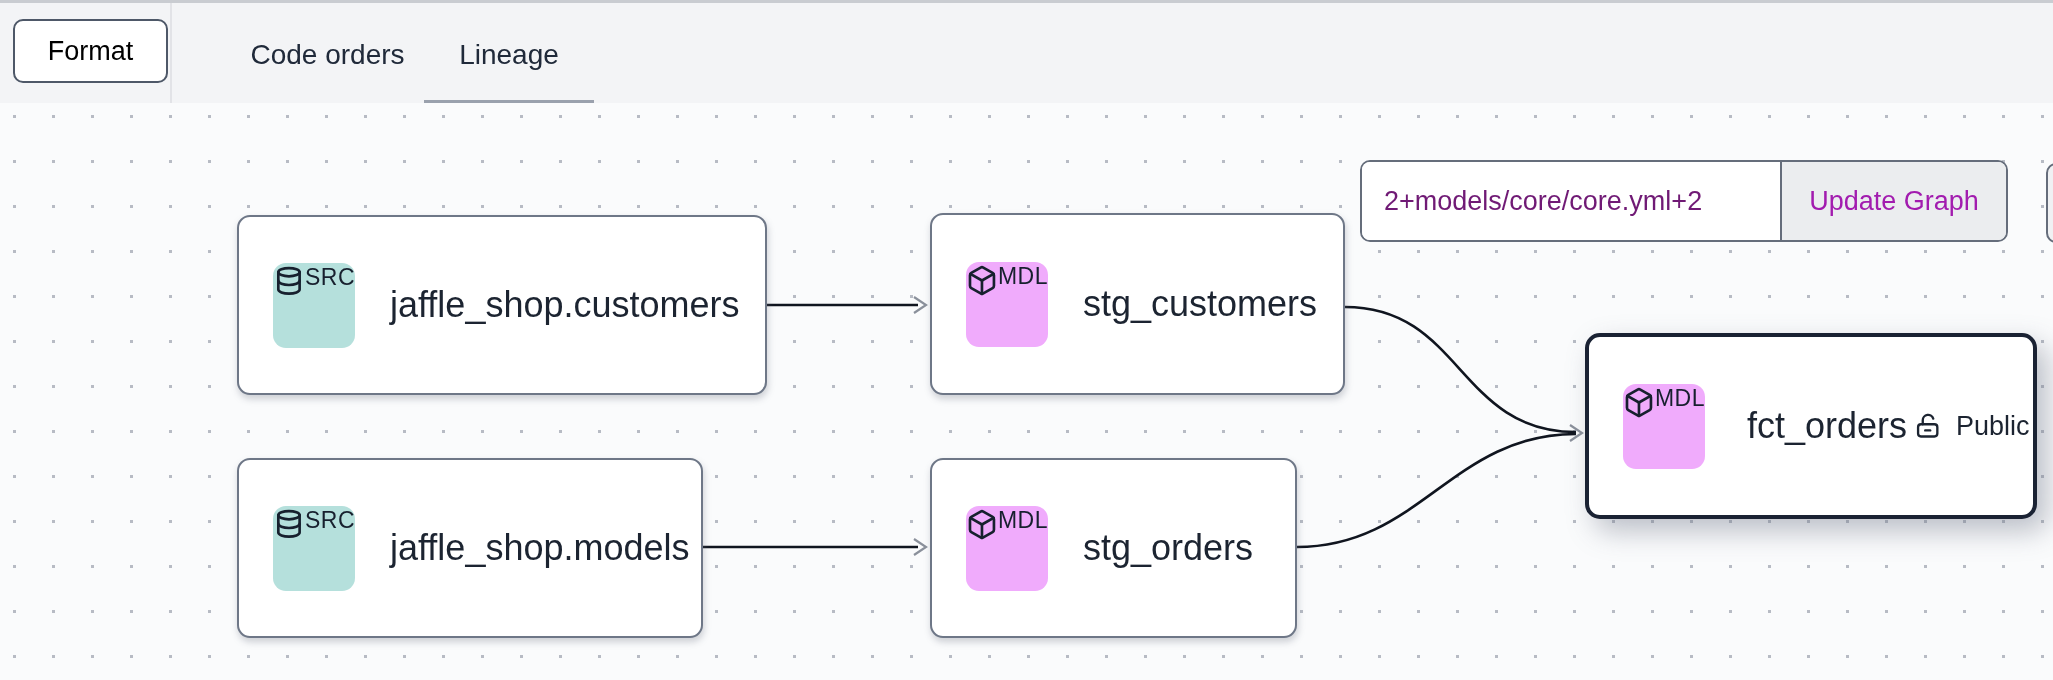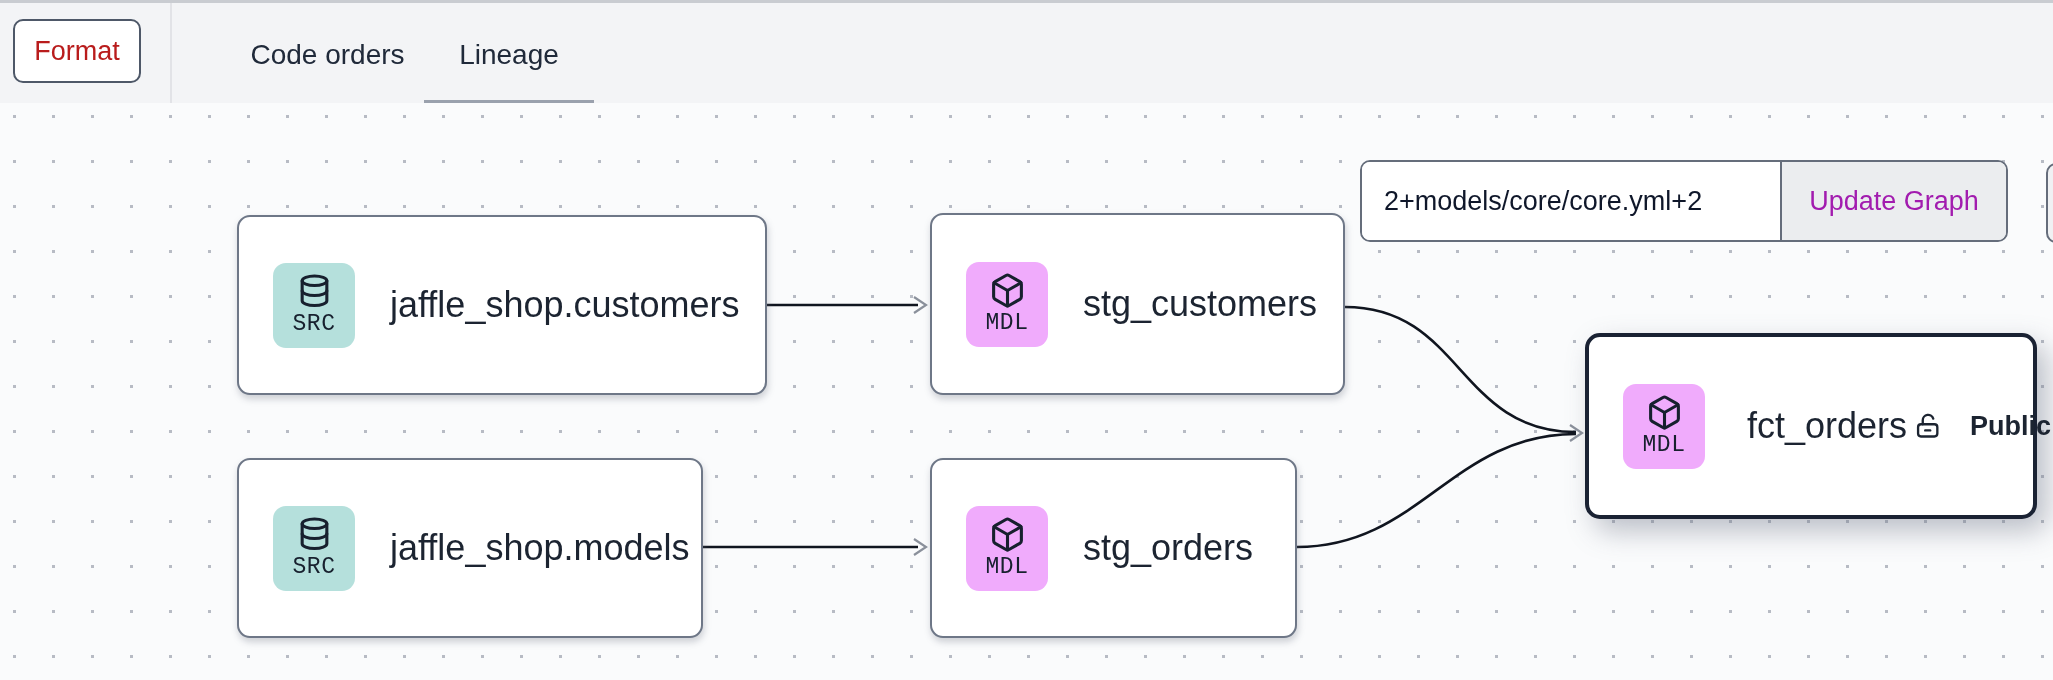--- a/index.html
+++ b/index.html
@@ -10,23 +10,23 @@
     background:#fafbfc;
   }
 
   
   .topbar {
     position:absolute; top:0; left:0; width:2053px; height:103px;
     background:#f3f4f6;
     border-top:3px solid #c9ccd1;
   }
   .format-btn {
-    position:absolute; left:13px; top:16px; width:128px; height:64px;
+    position:absolute; left:13px; top:16px; width:155px; height:64px;
     background:#ffffff; border:2px solid #4e5868; border-radius:10px;
-    font-family:inherit; font-size:27px; color:#b91c1c; cursor:pointer;
+    font-family:inherit; font-size:27px; color:#000000; cursor:pointer;
   }
   .vdivider {
     position:absolute; left:170px; top:0; width:2px; height:103px;
     background:#e2e3e7;
   }
   .tab {
     position:absolute; top:0; height:103px;
     display:flex; align-items:center; justify-content:center;
     font-size:28px; color:#202a3a; cursor:pointer;
   }
@@ -57,44 +57,43 @@
     display:flex; align-items:center;
     padding-left:34px; gap:35px; cursor:pointer;
   }
   .node.selected {
     border:4px solid #1a2233; border-radius:15px;
     box-shadow:10px 12px 28px rgba(110,118,135,0.45);
     padding-left:34px; gap:42px;
   }
   .badge {
     width:82px; height:85px; border-radius:13px; flex-shrink:0;
-    display:flex; flex-direction:column; align-items:center; justify-content:center;
+    display:flex; flex-direction:row; align-items:flex-start; justify-content:center;
     color:#17202e;
-    font-family:Liberation Mono, monospace;
   }
   .badge.src { background:#b5e0dc; }
   .badge.mdl { background:#f0abfc; }
   .badge svg { width:37px; height:37px; stroke:#17202e; fill:none;
                stroke-width:2; stroke-linecap:round; stroke-linejoin:round; }
   .btext { font-size:23px; letter-spacing:0.5px; margin-top:1px; font-weight:500; }
   .nlabel { font-size:36px; color:#1c2431; white-space:nowrap; }
   .ncol { display:flex; flex-direction:row; gap:7px; }
-  .access-row { display:flex; align-items:center; gap:28px; font-size:27px; color:#1c2431;font-weight:bold; }
+  .access-row { display:flex; align-items:center; gap:14px; font-size:27px; color:#1c2431; }
   .access-row svg { width:28px; height:28px; stroke:#1c2431; fill:none;
                     stroke-width:2; stroke-linecap:round; stroke-linejoin:round; }
 
   
   .filter-group {
     position:absolute; left:1360px; top:57px; height:82px; width:648px;
     display:flex; border:2px solid #656d7b; border-radius:10px;
     overflow:hidden; background:#ffffff;
   }
   .filter-input {
     width:418px; border:none; outline:none; background:#ffffff;
-    font-family:inherit; font-size:27px; color:#0f172a;
+    font-family:inherit; font-size:27px; color:#701a75;
     padding:0 0 0 22px;
   }
   .update-btn {
     flex:1; border:none; border-left:2px solid #656d7b;
     background:#ebedef; font-family:inherit; font-size:27px; color:#a21caf;
     cursor:pointer;
   }
   .partial-btn {
     position:absolute; left:2046px; top:60px; width:60px; height:80px;
     border:2px solid #656d7b; border-radius:10px; background:#f0f1f3;

